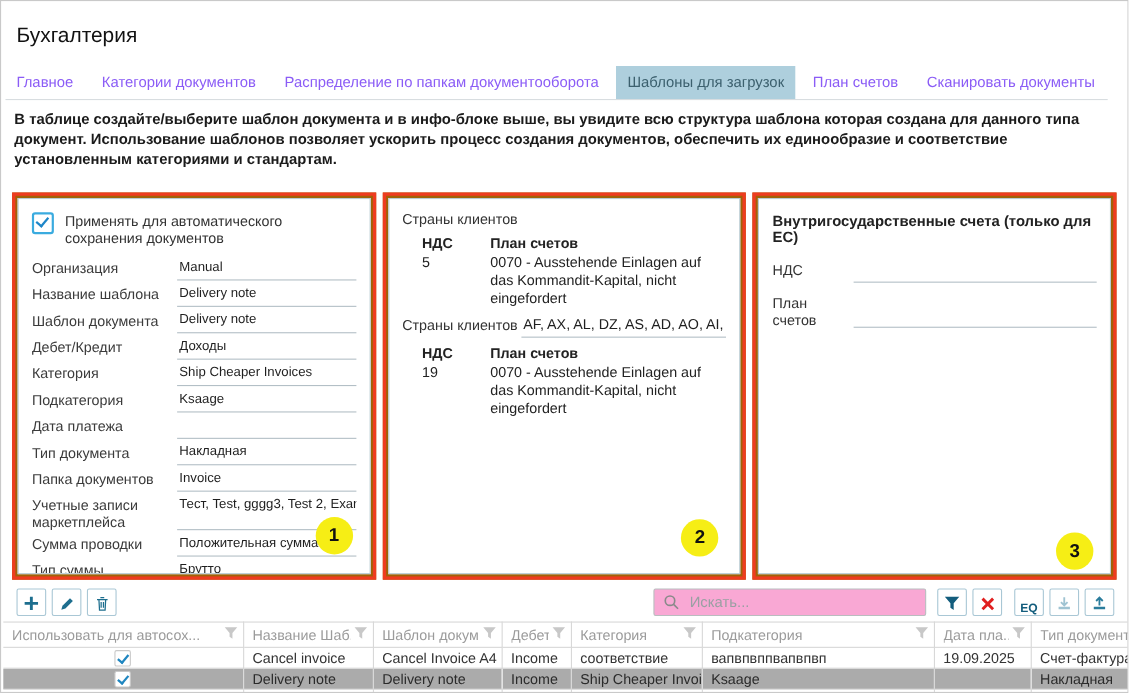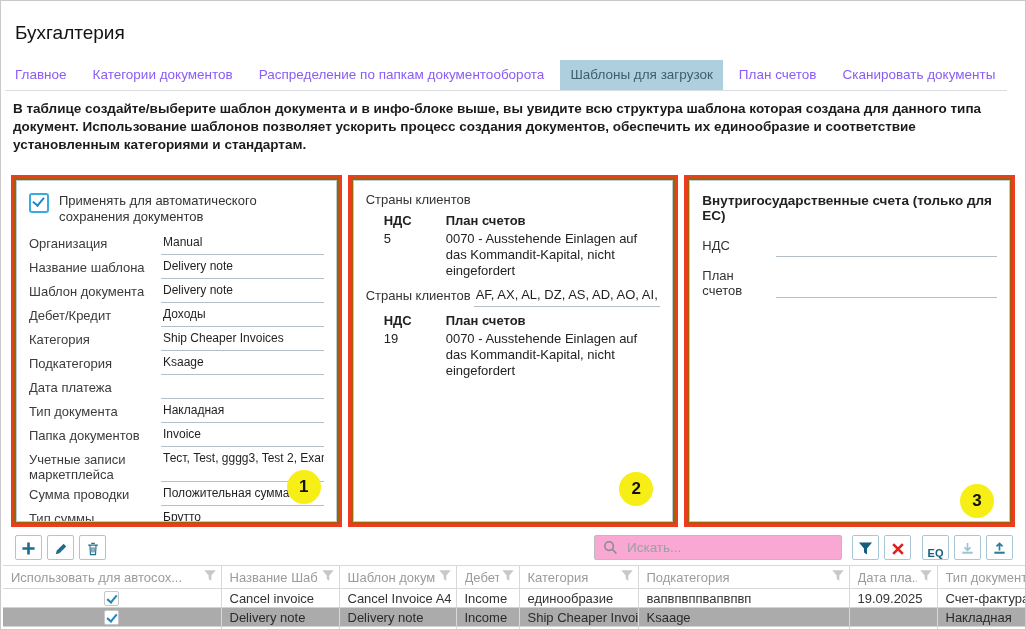--- a/index.html
+++ b/index.html
@@ -333,21 +333,21 @@
             </div>
           </th>
       </tr>
     </thead>
     <tbody>
       <tr>
         <td class="center"><span class="tcb checked"></span></td>
         <td>Cancel invoice</td>
         <td>Cancel Invoice A4</td>
         <td>Income</td>
-        <td>единообразие</td>
+        <td>соответствие</td>
         <td>вапвпвппвапвпвп</td>
         <td>19.09.2025</td>
         <td>Счет-фактура</td>
       </tr>
       <tr class="selected">
         <td class="center"><span class="tcb checked"></span></td>
         <td>Delivery note</td>
         <td>Delivery note</td>
         <td>Income</td>
         <td>Ship Cheaper Invoices</td>

